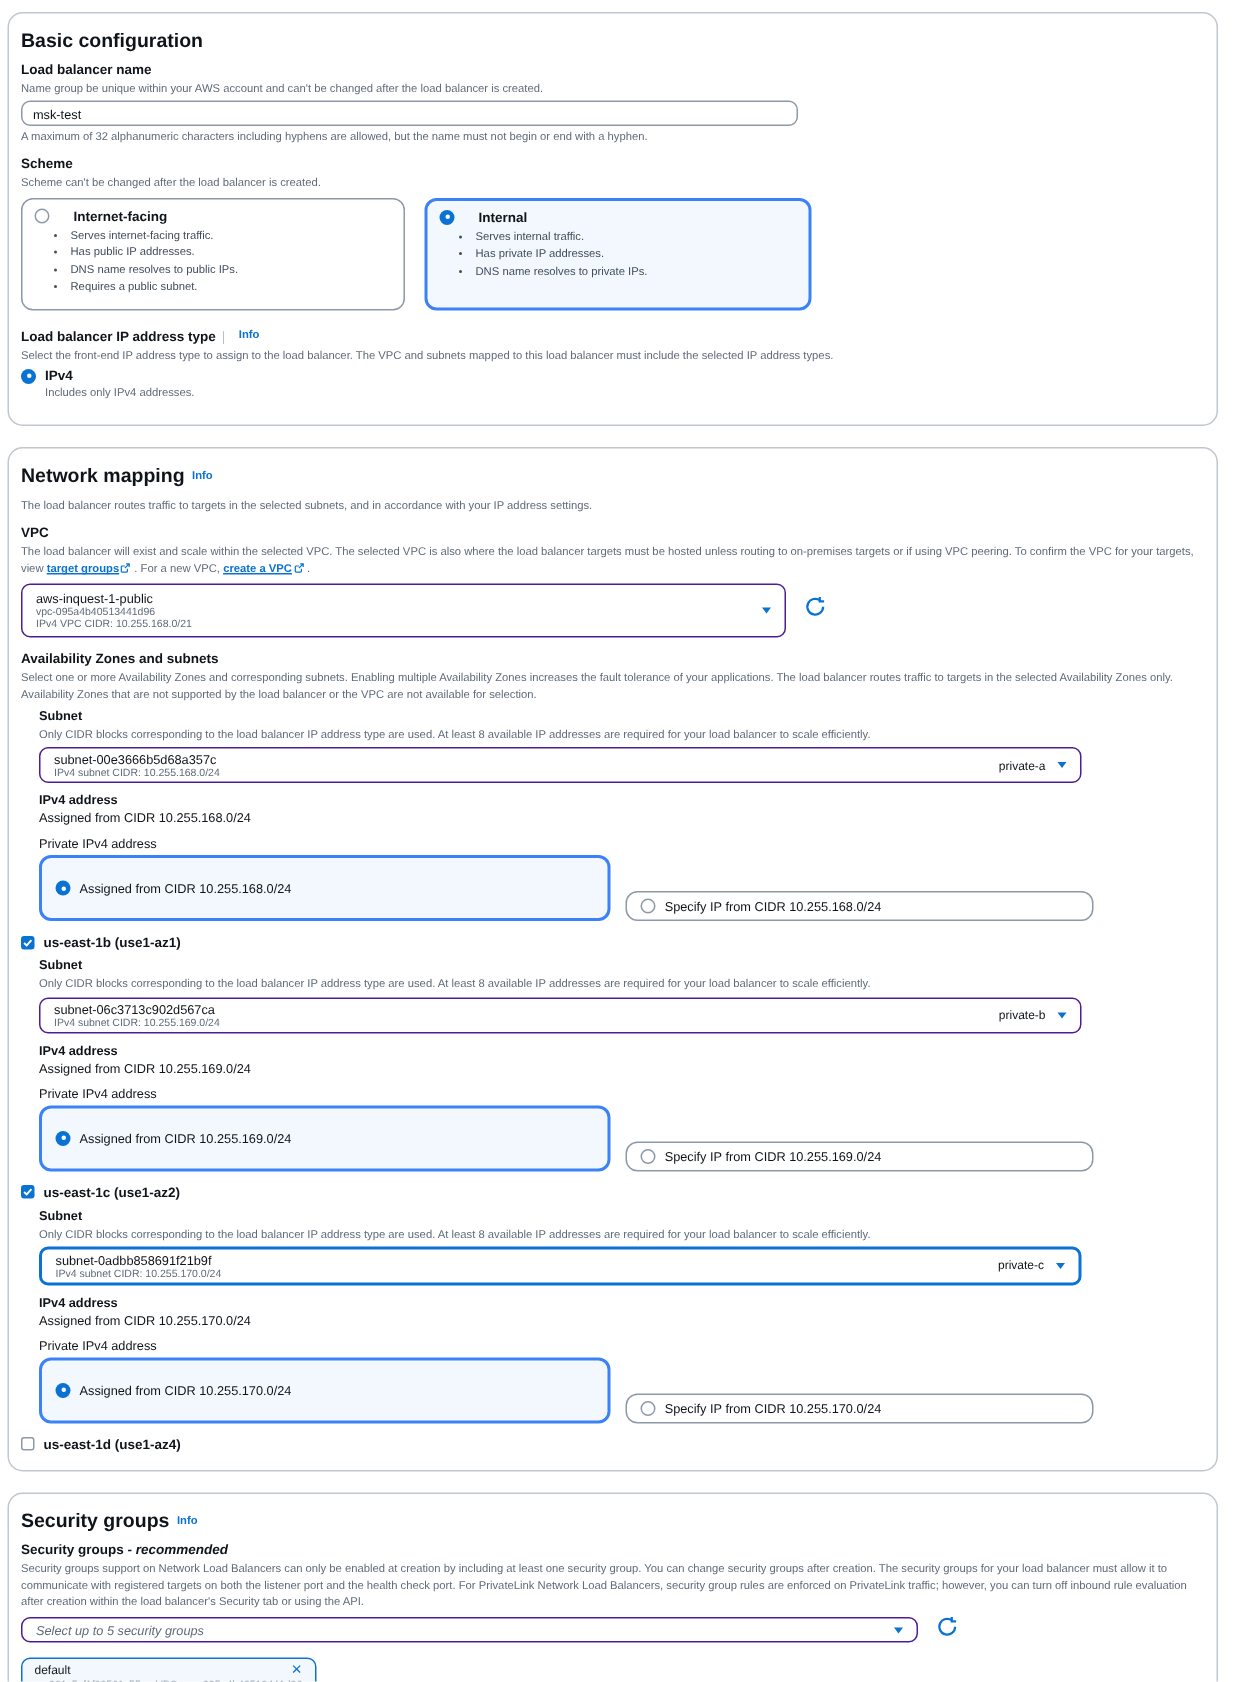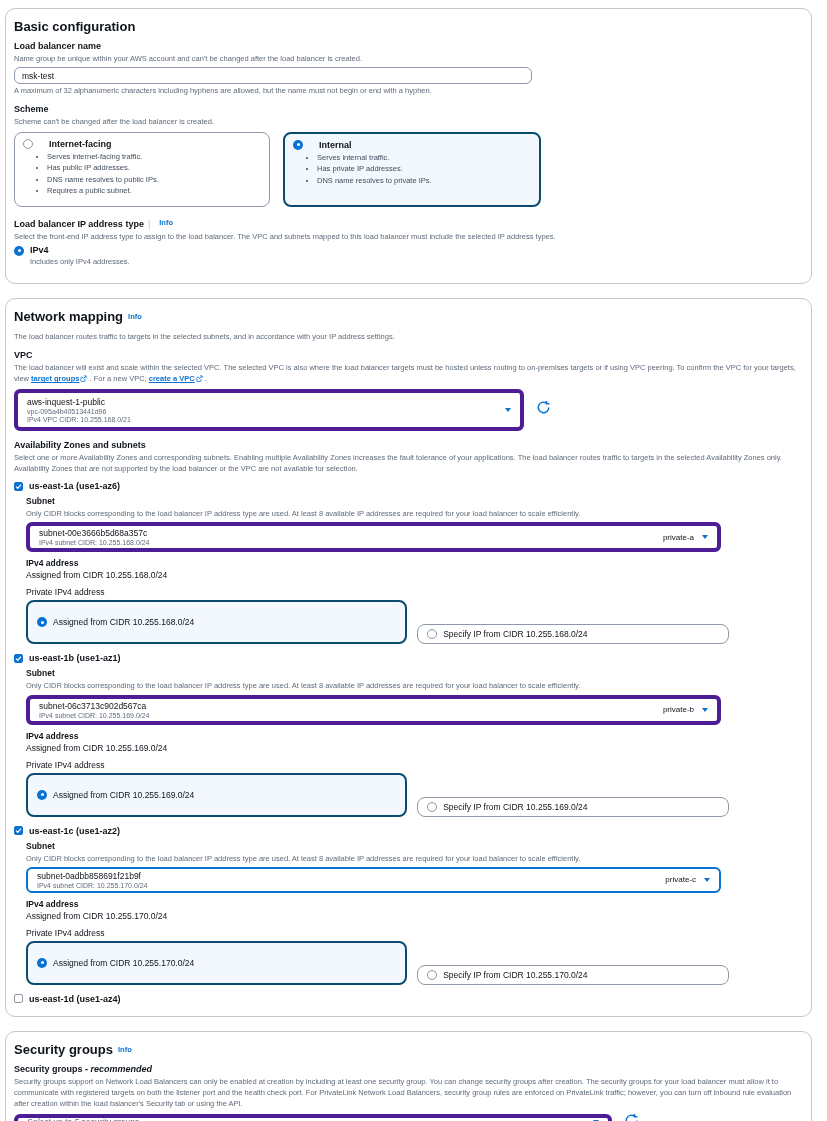--- a/index.html
+++ b/index.html
@@ -24,31 +24,31 @@
     display: inline-block; flex: none; position: relative; }
   .radio.checked { border: none; background: #0972d3; }
   .radio.checked::after { content: ""; position: absolute; left: 3.5px; top: 3.5px; width: 3px; height: 3px;
     border-radius: 50%; background: #fff; }
   .checkbox { width: 9px; height: 9px; border: 1px solid #8d99a8; border-radius: 2px; background: #fff;
     flex: none; display: flex; align-items: center; justify-content: center; }
   .checkbox.checked { background: #0972d3; border-color: #0972d3; }
   
   .scheme-row { display: flex; gap: 13px; width: 527px; margin: 4px 0 11px; }
   .tile { border: 1px solid #8d99a8; border-radius: 8px; background: #fff; }
-  .tile.selected { border: 2px solid #0c4a6e; background: #f2f8fd; }
+  .tile.selected { border: 2px solid #3b82f6; background: #f2f8fd; }
   .scheme-tile { flex: 1; padding: 6px 8px 8px; }
   .radio-row { display: flex; align-items: center; gap: 16px; font-size: 9px; font-weight: 700; }
   .scheme-tile ul { margin: 3px 0 0 24px; }
   .scheme-tile li { font-size: 7.5px; color: #414d5c; margin-bottom: 2.5px; }
   .opt-row { display: flex; gap: 6px; margin-bottom: 5px; }
   .opt-row .radio { margin-top: 1px; }
   .opt-label { font-size: 9px; font-weight: 700; }
   .opt-desc { font-size: 7.5px; color: #5f6b7a; margin-top: 2px; }
   
-  .select { border: 4px solid #4c1d95; border-radius: 6px; background: #fff; display: flex;
+  .select { border: 1px solid #4c1d95; border-radius: 6px; background: #fff; display: flex;
     align-items: center; justify-content: space-between; cursor: pointer; }
   .caret { width: 0; height: 0; border-left: 3.5px solid transparent; border-right: 3.5px solid transparent;
     border-top: 4.5px solid #0972d3; flex: none; }
   .sel-primary { font-size: 8.5px; color: #0f141a; }
   .sel-secondary { font-size: 7px; color: #5f6b7a; margin-top: 1px; }
   .vpc-select { width: 510px; padding: 4px 9px; }
   .ctl-row { display: flex; align-items: center; gap: 12px; margin-bottom: 9px; }
   .refresh { flex: none; cursor: pointer; }
   
   .zone-head { display: flex; align-items: center; gap: 6px; margin: 7px 0 5px; }
@@ -157,28 +157,20 @@
       <span class="refresh"><svg width="15" height="15" viewBox="0 0 16 16">
             <path d="M13.6 8A5.6 5.6 0 1 1 11.4 3.5" fill="none" stroke="#0972d3" stroke-width="1.6"></path>
             <path d="M11.2 1v3.1h3.1" fill="none" stroke="#0972d3" stroke-width="1.6"></path>
           </svg></span>
     </div>
 
     <div class="label">Availability Zones and subnets</div>
     <div class="desc" style="margin-bottom:4px;">Select one or more Availability Zones and corresponding subnets. Enabling multiple Availability Zones increases the fault tolerance of your applications. The load balancer routes traffic to targets in the selected Availability Zones only. Availability Zones that are not supported by the load balancer or the VPC are not available for selection.</div>
 
     <div class="zone">
-      <div class="zone-head">
-        <span class="checkbox checked">
-            <svg width="7" height="7" viewBox="0 0 10 10">
-              <path d="M1.5 5.2 4 7.6 8.5 2.4" fill="none" stroke="#fff" stroke-width="1.8"></path>
-            </svg>
-          </span>
-        <span class="zone-name">us-east-1a (use1-az6)</span>
-      </div>
       <div class="zone-body">
         <div class="label" style="font-size:8.5px;">Subnet</div>
         <div class="desc">Only CIDR blocks corresponding to the load balancer IP address type are used. At least 8 available IP addresses are required for your load balancer to scale efficiently.</div>
         <div class="select subnet-select">
           <div>
             <div class="sel-primary">subnet-00e3666b5d68a357c</div>
             <div class="sel-secondary">IPv4 subnet CIDR: 10.255.168.0/24</div>
           </div>
           <div class="sel-right">
             <span class="sel-tag">private-a</span>

